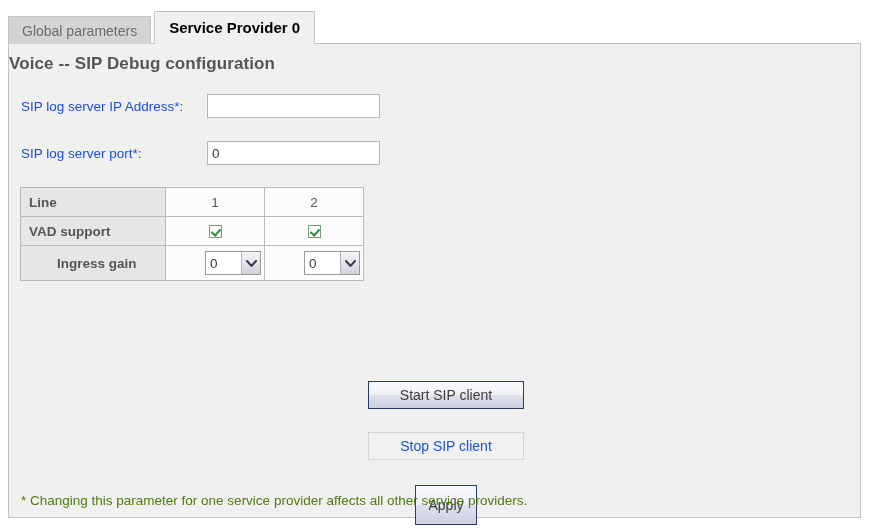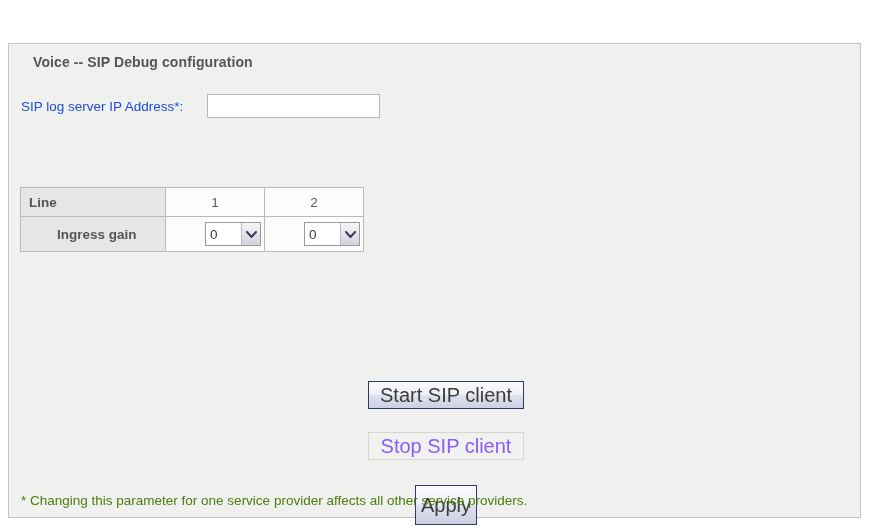--- a/index.html
+++ b/index.html
@@ -72,23 +72,23 @@
     width: 853px;
     height: 475px;
     box-sizing: border-box;
     background: #f0f0ee;
     border: 1px solid #c4c4c2;
     z-index: 1;
   }
 
   .page-title {
     position: absolute;
-    left: 24px;
+    left: 0;
     top: 10px;
-    font-size: 14px;
+    font-size: 17px;
     font-weight: bold;
     color: #555555;
     letter-spacing: 0.1px;
   }
 
   
   .field-row {
     position: absolute;
     display: flex;
     align-items: flex-start;
@@ -204,73 +204,90 @@
     align-items: center;
     justify-content: center;
   }
   .sel .arrow svg { display: block; }
 
   
   .btn {
     position: absolute;
     box-sizing: border-box;
     font-family: "Liberation Sans", sans-serif;
-    font-size: 20px;
+    font-size: 14px;
     text-align: center;
     cursor: default;
     white-space: nowrap;
     display: flex;
     align-items: center;
     justify-content: center;
   }
   .btn.primary {
     background: linear-gradient(to bottom, #fbfbfd 0%, #eff0f6 48%, #dfe1ed 52%, #ccd0e2 100%);
     border: 1px solid #2b3a6b;
     color: #3c3c3c;
   }
   .btn.disabled {
     background: #f1f1ef;
     border: 1px solid #d5d5d3;
-    color: #8b5cf6;
+    color: #1d4ed8;
   }
   .btn-start { left: 359px; top: 337px; width: 156px; height: 28px; }
   .btn-stop  { left: 359px; top: 388px; width: 156px; height: 28px; }
   .btn-apply { left: 406px; top: 441px; width: 62px; height: 40px; }
 
   
   .footnote {
     position: absolute;
     left: 12px;
     top: 449px;
     font-size: 13.5px;
     color: #4d7c0f;
   }
 </style>
 </head>
 <body>
 
 <div id="root">
 
+  <div class="tabbar">
+    <div class="tab inactive">Global parameters</div>
+    <div class="tab active">Service Provider 0</div>
+  </div>
 
   <div class="panel">
 
     <div class="page-title">Voice -- SIP Debug configuration</div>
 
     <div class="field-row r1">
       <div class="field-label">SIP log server IP Address*:</div>
       <input class="text-input" type="text" value="" style="">
     </div>
 
+    <div class="field-row r2">
+      <div class="field-label">SIP log server port*:</div>
+      <input class="text-input" type="text" value="0" style="">
+    </div>
 
     <table class="line-table">
       <tbody>
         <tr>
           <td class="rowhead">Line</td>
           <td class="colcell">1</td>
           <td class="colcell">2</td>
+        </tr>
+        <tr>
+          <td class="rowhead">VAD support</td>
+          <td class="cell">
+            <span class="chk"></span>
+          </td>
+          <td class="cell">
+            <span class="chk"></span>
+          </td>
         </tr>
         <tr class="gain-row">
           <td class="rowhead">Ingress gain</td>
           <td class="cell">
             <span class="sel">
               <span class="val">0</span>
               <span class="arrow">
                 <svg width="11" height="7" viewBox="0 0 11 7">
                     <path d="M1 1 L5.5 6 L10 1" fill="none" stroke="#3a3a55" stroke-width="2" stroke-linecap="round"></path>
                   </svg>

